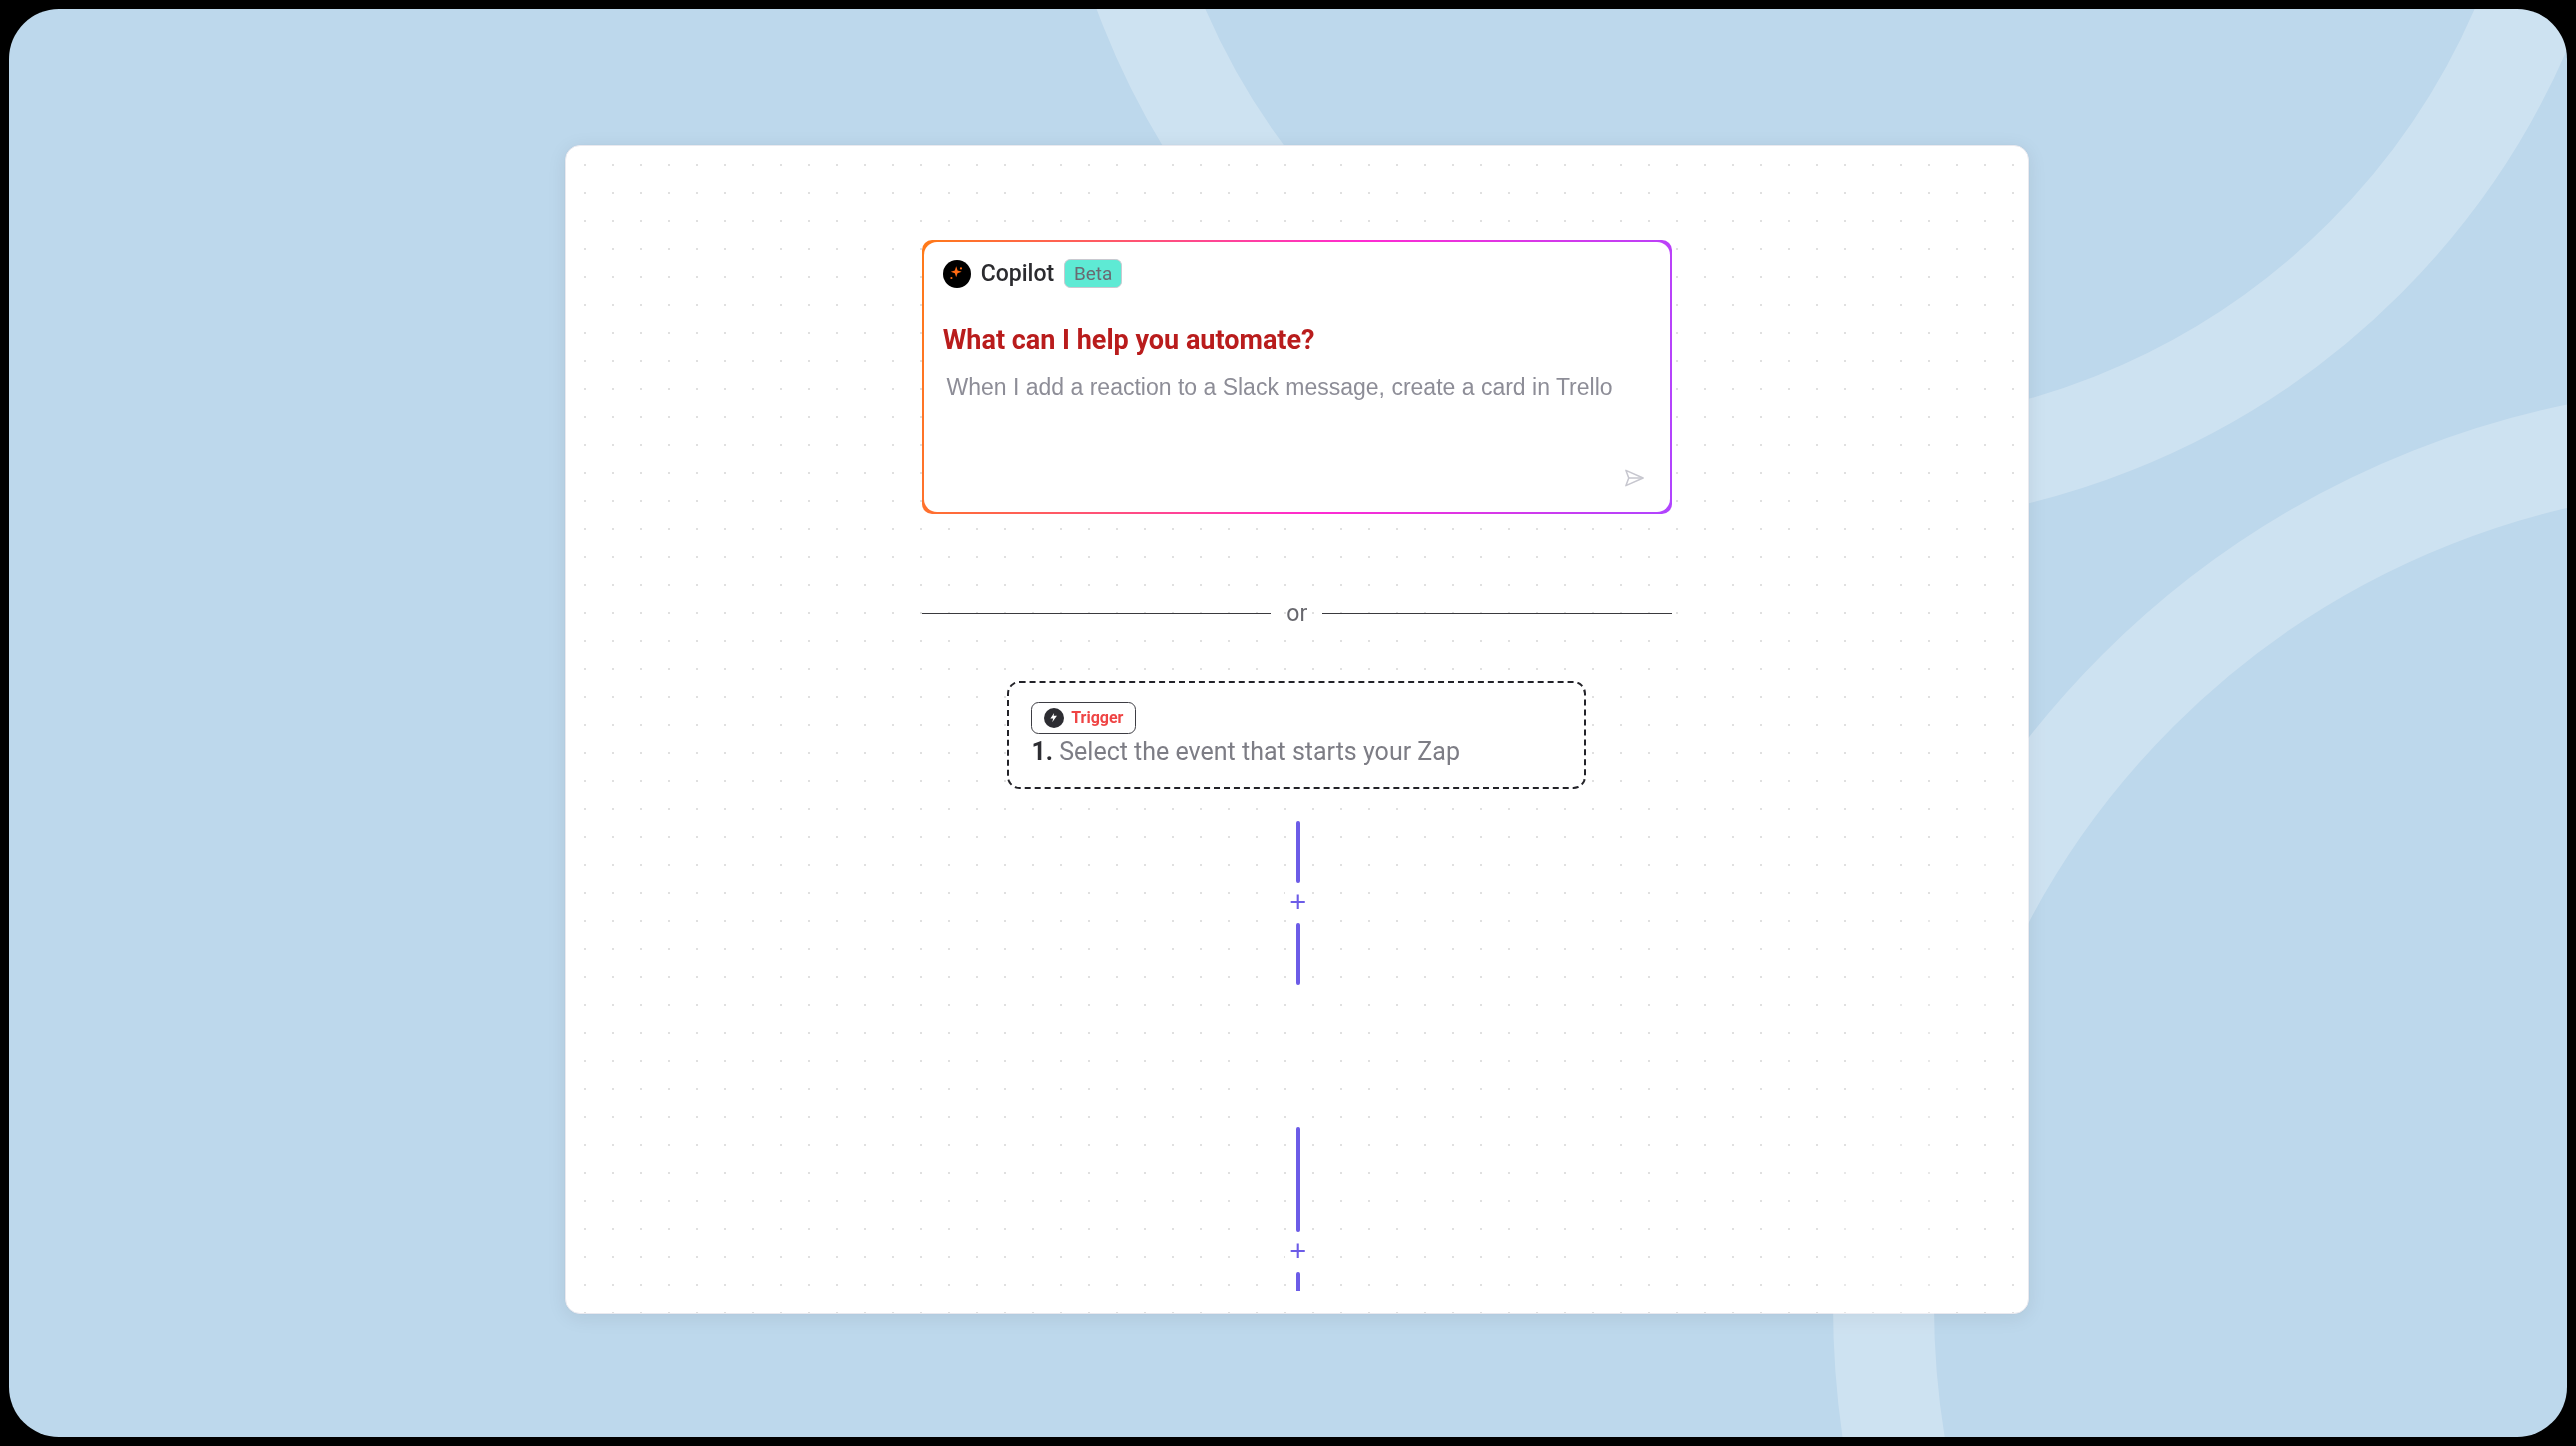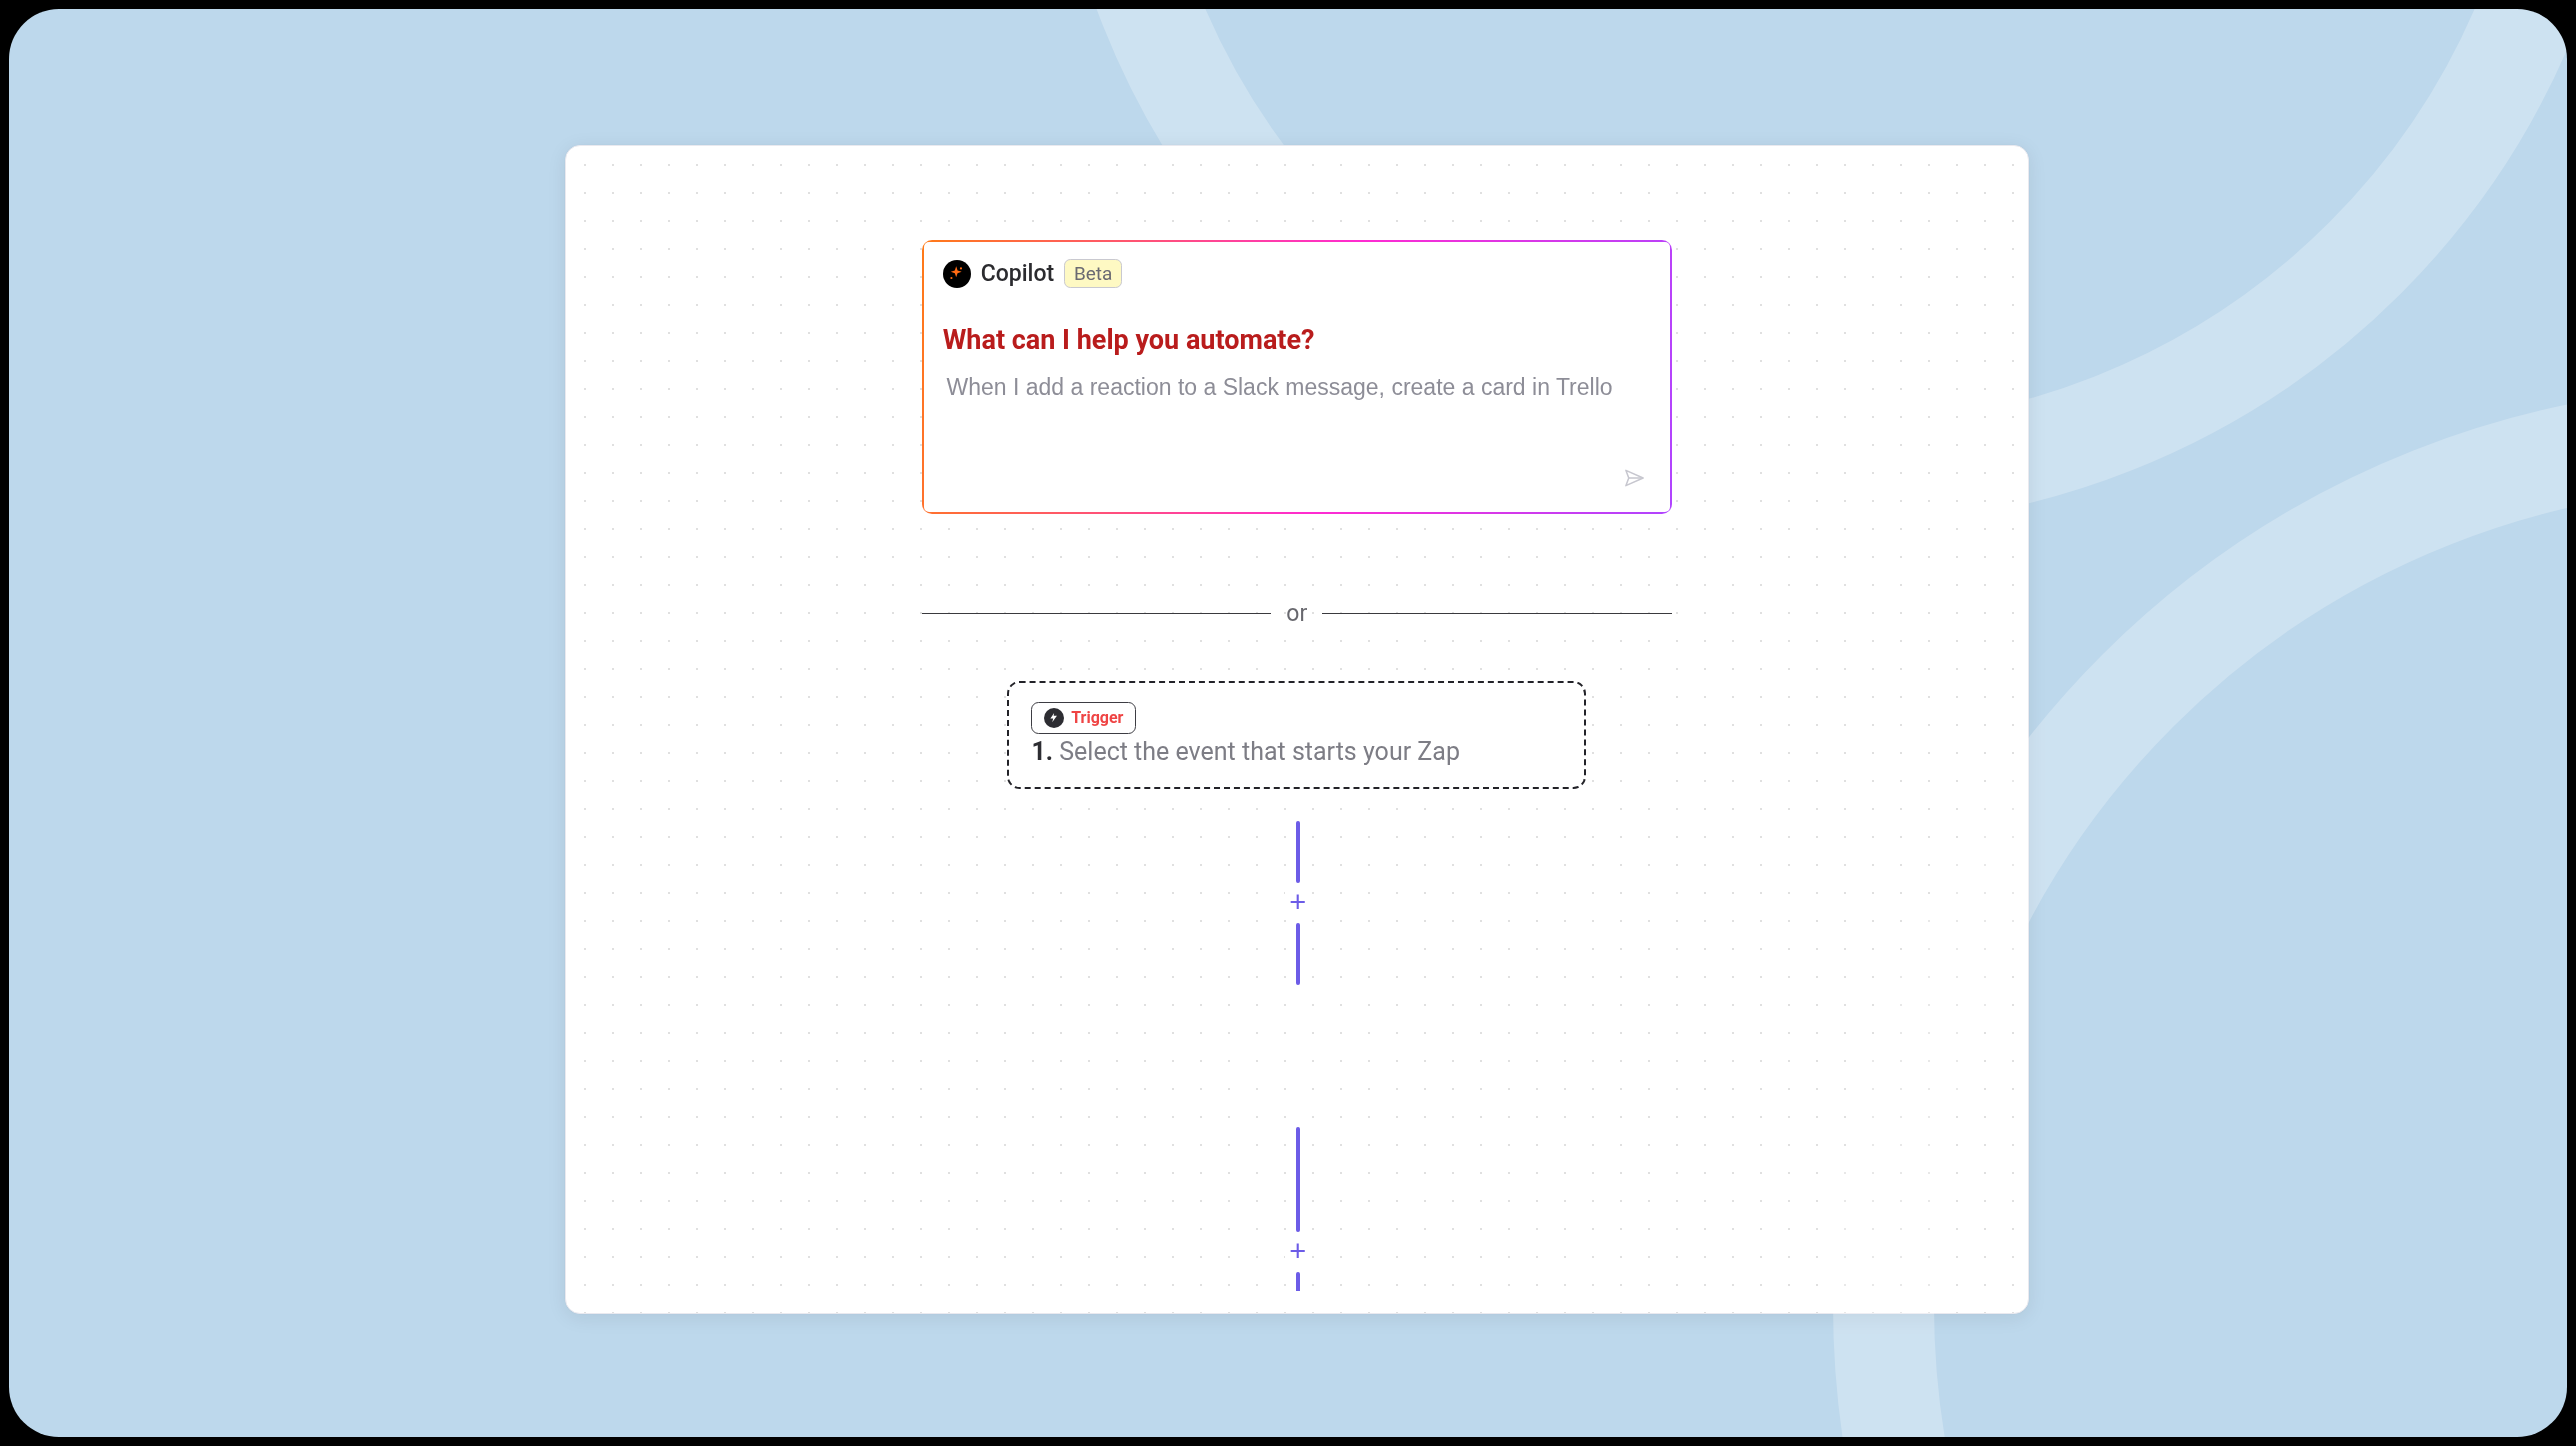--- a/index.html
+++ b/index.html
@@ -60,41 +60,41 @@
     position:absolute;
     left:356px; 
     top:94px;
     width:750px;
     border-radius:10px;
     padding:1.9px; 
     background: linear-gradient(100deg, #ff7a18 0%, #ff2bd1 55%, #b044ff 100%);
   }
   .copilot-inner {
     background:#fff;
-    border-radius:5px;
+    border-radius:13px;
     padding:17.6px 19px 14px 19px;
     min-height:270px;
     position:relative;
   }
   .copilot-head { display:flex; align-items:center; gap:10px; }
   .copilot-icon {
     width:28px; height:28px; border-radius:50%;
     background:#000;
     display:flex; align-items:center; justify-content:center;
     flex:0 0 auto;
   }
   .copilot-icon svg { display:block; }
   .copilot-title { font-size:23px; font-weight:500; color:#2b2b2f; }
   .beta-badge {
     font-size:19px;
     color:#6a6a72;
     padding:1.9px 8.8px;
     border:1.3px solid #c9c9d0;
     border-radius:6.3px;
-    background:#fef9c3;
+    background:#5eead4;
   }
   .copilot-prompt {
     margin-top:36px;
     font-size:27px;
     font-weight:700;
     color:#b91c1c;
   }
   .copilot-input {
     margin-top:15px;
     width:100%;

